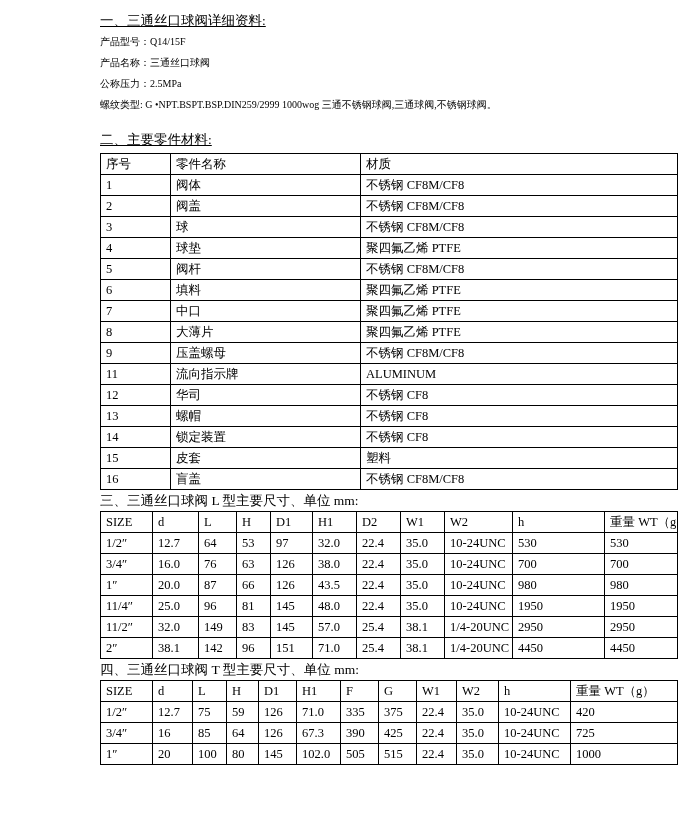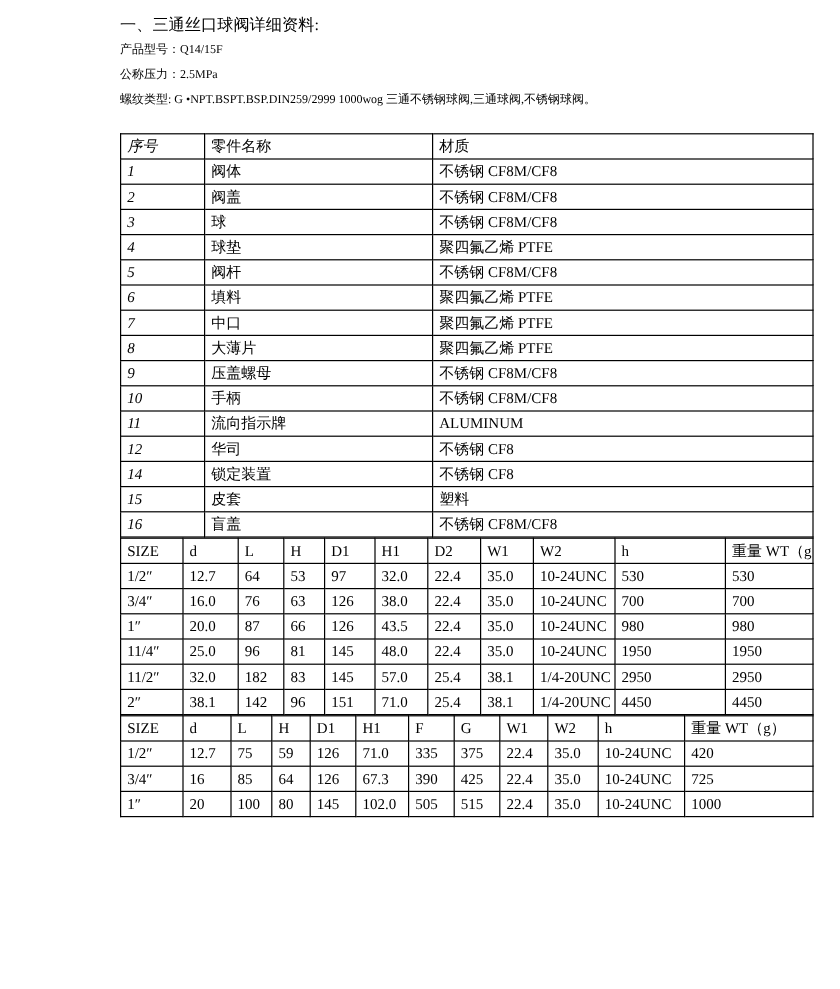--- a/index.html
+++ b/index.html
@@ -18,20 +18,21 @@
     position: relative;
     width: 700px;
     height: 824px;
     box-sizing: border-box;
     padding: 10px 22px 0 100px;
   }
   .section-heading {
     font-size: 13.5px;
     line-height: 21px;
     white-space: nowrap;
+    text-decoration: underline;
   }
   .spec-line {
     font-size: 10px;
     line-height: 21px;
     white-space: nowrap;
   }
   .gap-small { height: 14px; }
   .gap-tiny { height: 3px; }
 
   table {
@@ -44,21 +45,21 @@
     font-weight: normal;
     text-align: left;
     font-size: 12.5px;
     line-height: 14px;
     padding: 3px 4px 3px 5px;
     vertical-align: middle;
     white-space: nowrap;
     overflow: hidden;
   }
   
-  .materials-table td.c0 { width: 60px; font-style: italic; }
+  .materials-table td.c0 { width: 60px; }
   .materials-table td.c1 { width: 180px; margin-left: 12px; }
 
   
   .dim-table td { padding: 3px 3px 3px 5px; }
 
   .heading-row {
     font-size: 13.5px;
     line-height: 21px;
     white-space: nowrap;
     margin: 0;
@@ -66,27 +67,29 @@
   }
 </style>
 </head>
 <body>
 
 <div class="page">
 
   <div>
     <div class="section-heading">一、三通丝口球阀详细资料:</div>
     <div class="spec-line">产品型号：Q14/15F</div>
+    <div class="spec-line">产品名称：三通丝口球阀</div>
     <div class="spec-line">公称压力：2.5MPa</div>
     <div class="spec-line">螺纹类型: G •NPT.BSPT.BSP.DIN259/2999 1000wog 三通不锈钢球阀,三通球阀,不锈钢球阀。</div>
   </div>
 
   <div class="gap-small"></div>
 
   <div>
+    <div class="section-heading">二、主要零件材料:</div>
     <div class="gap-tiny"></div>
     <table class="materials-table">
       <tbody>
         <tr>
           <td class="c0">序号</td>
           <td class="c1">零件名称</td>
           <td>材质</td>
         </tr>
         <tr>
           <td class="c0">1</td>
@@ -127,54 +130,55 @@
           <td class="c0">8</td>
           <td class="c1">大薄片</td>
           <td>聚四氟乙烯 PTFE</td>
         </tr>
         <tr>
           <td class="c0">9</td>
           <td class="c1">压盖螺母</td>
           <td>不锈钢 CF8M/CF8</td>
         </tr>
         <tr>
-          <td class="c0">10</td>
-          <td class="c1">手柄</td>
-          <td>不锈钢 CF8M/CF8</td>
-        </tr>
-        <tr>
           <td class="c0">11</td>
           <td class="c1">流向指示牌</td>
           <td>ALUMINUM</td>
         </tr>
         <tr>
           <td class="c0">12</td>
           <td class="c1">华司</td>
           <td>不锈钢 CF8</td>
         </tr>
         <tr>
+          <td class="c0">13</td>
+          <td class="c1">螺帽</td>
+          <td>不锈钢 CF8</td>
+        </tr>
+        <tr>
           <td class="c0">14</td>
           <td class="c1">锁定装置</td>
           <td>不锈钢 CF8</td>
         </tr>
         <tr>
           <td class="c0">15</td>
           <td class="c1">皮套</td>
           <td>塑料</td>
         </tr>
         <tr>
           <td class="c0">16</td>
           <td class="c1">盲盖</td>
           <td>不锈钢 CF8M/CF8</td>
         </tr>
       </tbody>
     </table>
   </div>
 
   <div>
+    <div class="heading-row">三、三通丝口球阀 L 型主要尺寸、单位 mm:</div>
     <table class="dim-table">
       <colgroup>
         <col style="width:52px">
           <col style="width:46px">
           <col style="width:38px">
           <col style="width:34px">
         <col style="width:42px">
           <col style="width:44px">
           <col style="width:44px">
           <col style="width:44px">
@@ -244,21 +248,21 @@
           <td>48.0</td>
           <td>22.4</td>
           <td>35.0</td>
           <td>10-24UNC</td>
           <td>1950</td>
           <td>1950</td>
         </tr>
         <tr>
           <td>11/2″</td>
           <td>32.0</td>
-          <td>182</td>
+          <td>149</td>
           <td>83</td>
           <td>145</td>
           <td>57.0</td>
           <td>25.4</td>
           <td>38.1</td>
           <td>1/4-20UNC</td>
           <td>2950</td>
           <td>2950</td>
         </tr>
         <tr>
@@ -272,20 +276,21 @@
           <td>38.1</td>
           <td>1/4-20UNC</td>
           <td>4450</td>
           <td>4450</td>
         </tr>
       </tbody>
     </table>
   </div>
 
   <div>
+    <div class="heading-row">四、三通丝口球阀 T 型主要尺寸、单位 mm:</div>
     <table class="dim-table">
       <colgroup>
         <col style="width:52px">
           <col style="width:40px">
           <col style="width:34px">
           <col style="width:32px">
         <col style="width:38px">
           <col style="width:44px">
           <col style="width:38px">
           <col style="width:38px">

